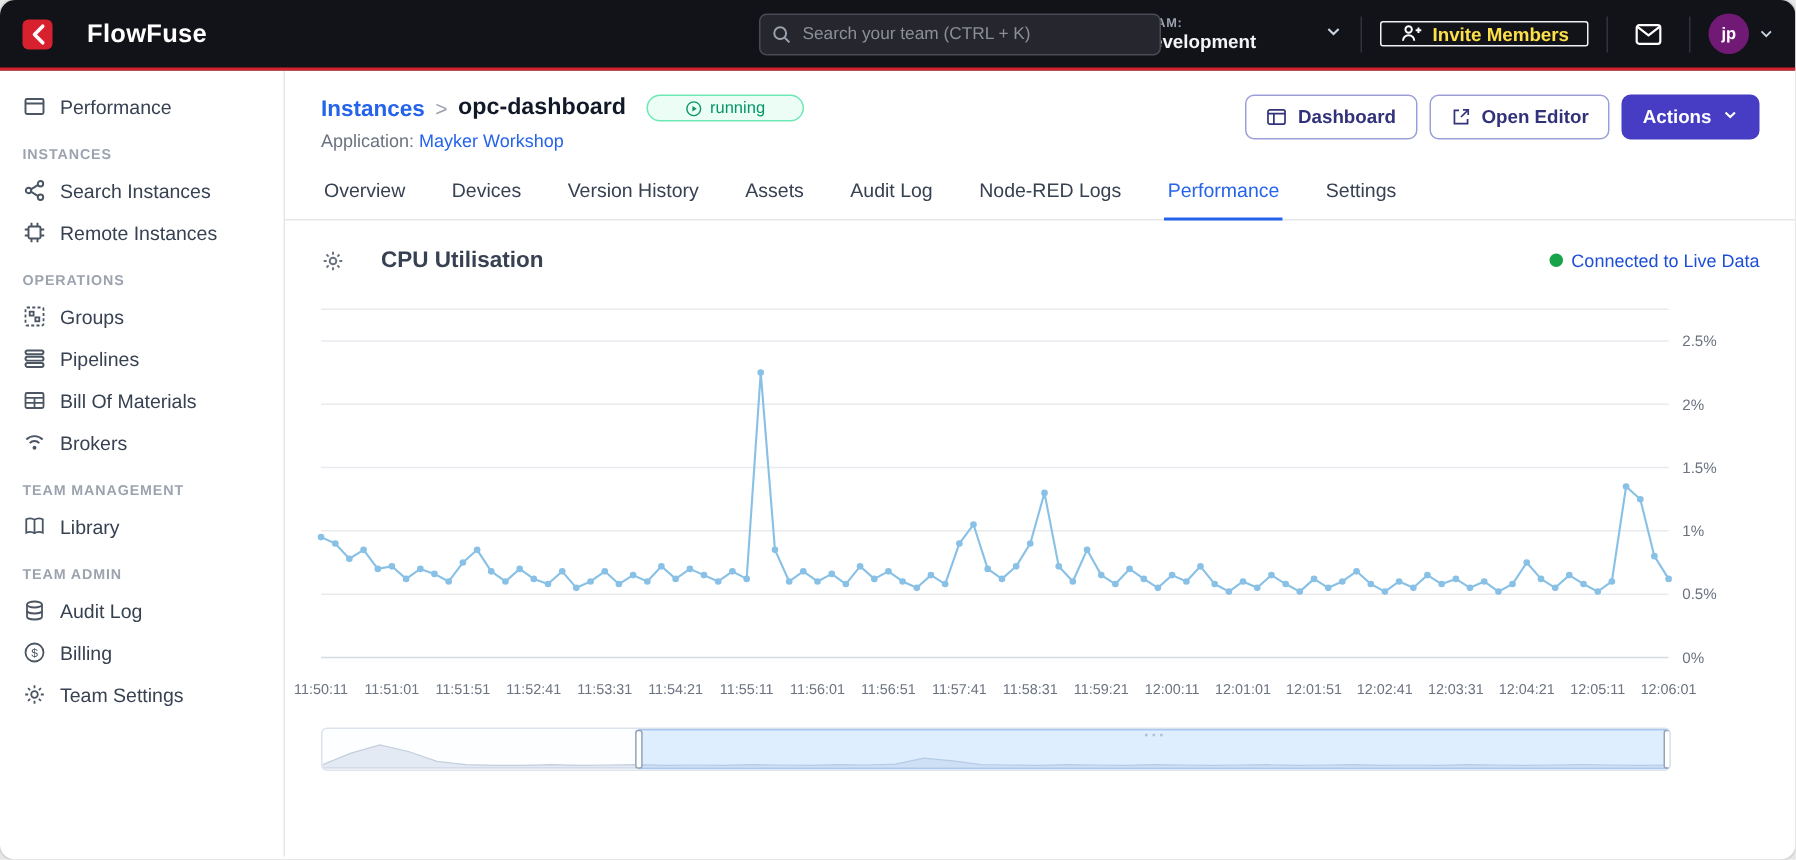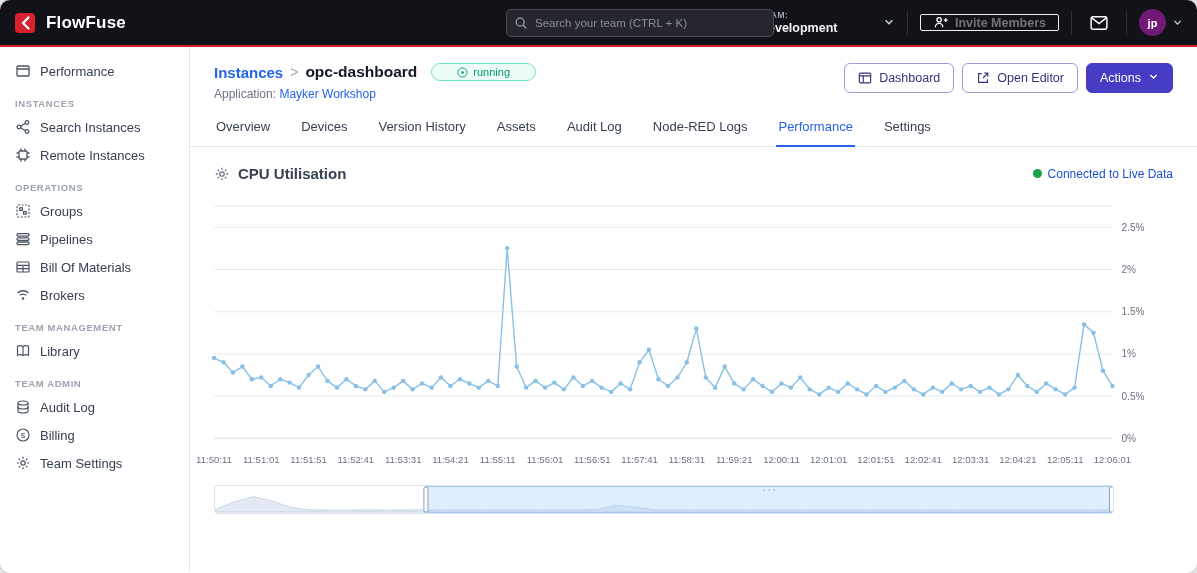--- a/index.html
+++ b/index.html
@@ -3,38 +3,38 @@
 <meta charset="utf-8">
 <style>
   * { box-sizing: border-box; margin: 0; padding: 0; }
   html,body { background:#e6e6e6; font-family:"Liberation Sans","DejaVu Sans",sans-serif; }
   .app { width:1197px; height:573px; background:#fff; border-radius:10px; overflow:hidden;
          position:relative; box-shadow:0 0 0 1px #d2d2d2; margin:0 auto; }
 
   
   .topnav { height:47px; background:#121219; border-bottom:2px solid #d8212f;
             display:flex; align-items:center; padding:0 14px; position:relative; }
-  .brand { display:flex; align-items:center; gap:8px; cursor:pointer; }
+  .brand { display:flex; align-items:center; gap:20px; cursor:pointer; }
   .brand-name { color:#fff; font-size:17px; font-weight:700; letter-spacing:.2px; }
   .search { position:absolute; left:492px; top:9px; width:268px; height:28px;margin-left:14px; }
   .search input { width:100%; height:100%; background:#26262e; border:1px solid #4a4a55;
                   border-radius:5px; color:#cbd5e1; font-size:11.5px; padding:0 8px 0 28px;
                   font-family:inherit; }
   .search input::placeholder { color:#8b8f9a; }
   .search .mag { position:absolute; left:8px; top:7px; }
   .nav-right { margin-left:auto; display:flex; align-items:center; gap:12px; }
   .team { display:flex; align-items:center; gap:8px; width:170px; cursor:pointer; }
   .team-avatar { width:26px; height:26px; border-radius:4px; flex-shrink:0;
      background:conic-gradient(#d97706 25%, #92400e 0 50%, #f59e0b 0 75%, #78350f 0); }
   .team-label { font-size:8.5px; color:#9ca3af; letter-spacing:.5px; font-weight:600; }
   .team-name { font-size:12.5px; color:#f3f4f6; font-weight:600; margin-top:1px; }
   .team-chev { margin-left:auto; }
   .nav-divider { width:1px; height:24px; background:#32323c; }
   .invite-btn { display:flex; align-items:center; gap:7px; border:1px solid #eef0f4;
-     background:transparent; color:#737373; padding:0 12px; border-radius:2px;
+     background:transparent; color:#fde047; padding:0 12px; border-radius:2px;
      font-size:12.5px; font-weight:600; cursor:pointer; font-family:inherit; }
   .mail-btn { background:none; border:none; cursor:pointer; padding:4px 6px; display:flex; }
   .user { display:flex; align-items:center; gap:6px; cursor:pointer; }
   .avatar { width:27px; height:27px; border-radius:50%; background:#701a75; color:#fff;
             font-size:11px; font-weight:700; display:flex; align-items:center; justify-content:center; }
 
   
   .body-row { display:flex; height:524px; }
   .sidebar { width:190px; border-right:1px solid #e5e7eb; padding:10px 0; flex-shrink:0; overflow:hidden; }
   .side-item { display:flex; align-items:center; gap:9px; padding:6px 15px; font-size:13px;
@@ -49,32 +49,32 @@
   .crumb-parent { color:#2563eb; font-size:15px; font-weight:600; cursor:pointer; }
   .crumb-sep { color:#9ca3af; font-size:14px; }
   .crumb-current { color:#111827; font-size:15.5px; font-weight:700; }
   .badge { display:inline-flex; align-items:center; gap:5px; border:1px solid #6ee7b7;
            background:#ecfdf5; color:#059669; font-size:11px; padding:2px 25px;
            border-radius:999px; margin-left:7px; font-weight:500; }
   .app-line { margin-top:6px; font-size:12px; color:#6b7280; }
   .app-link { color:#2563eb; cursor:pointer; }
   .head-buttons { display:flex; gap:8px; align-items:center; }
   .btn { display:inline-flex; gap:7px; border-radius:6px; font-size:12.5px;
-         font-weight:400; padding:7px 13px; cursor:pointer; border:1px solid transparent;
+         font-weight:700; padding:7px 13px; cursor:pointer; border:1px solid transparent;
          background:#fff; font-family:inherit; }
   .btn.outline { border-color:#9b9ed9; color:#32327a; }
   .btn.primary { background:#473dc4; color:#fff; border-color:#473dc4; }
 
   .tabs { display:flex; gap:27px; margin:18px -24px 0; padding:0 24px;
           border-bottom:1px solid #e5e7eb; }
   .tab { font-size:13px; color:#374151; padding:0 2px 11px; cursor:pointer; }
   .tab.active { color:#2563eb; border-bottom:2px solid #2563eb; margin-bottom:-1px; font-weight:500; }
 
   .panel-head { display:flex; justify-content:space-between; align-items:center; margin-top:18px; }
-  .panel-title { display:flex; align-items:center; gap:8px; font-size:15px; font-weight:700; color:#374151; }
+  .panel-title { display:flex; align-items:center; gap:24px; font-size:15px; font-weight:700; color:#374151; }
   .live { display:flex; align-items:center; gap:6px; font-size:12px; color:#1d4ed8; }
   .live-dot { width:9px; height:9px; border-radius:50%; background:#16a34a; }
 
   .chart-svg { display:block; width:100%; margin-top:8px; overflow:visible; }
   .brush-wrap { width:93.8%; margin-top:12px; border:1px solid #dde3ec; border-radius:4px;
                 background:#fdfeff; overflow:hidden; cursor:grab; }
   .brush-svg { display:block; width:100%; height:27px; }
 </style>
 </head>
 <body>

